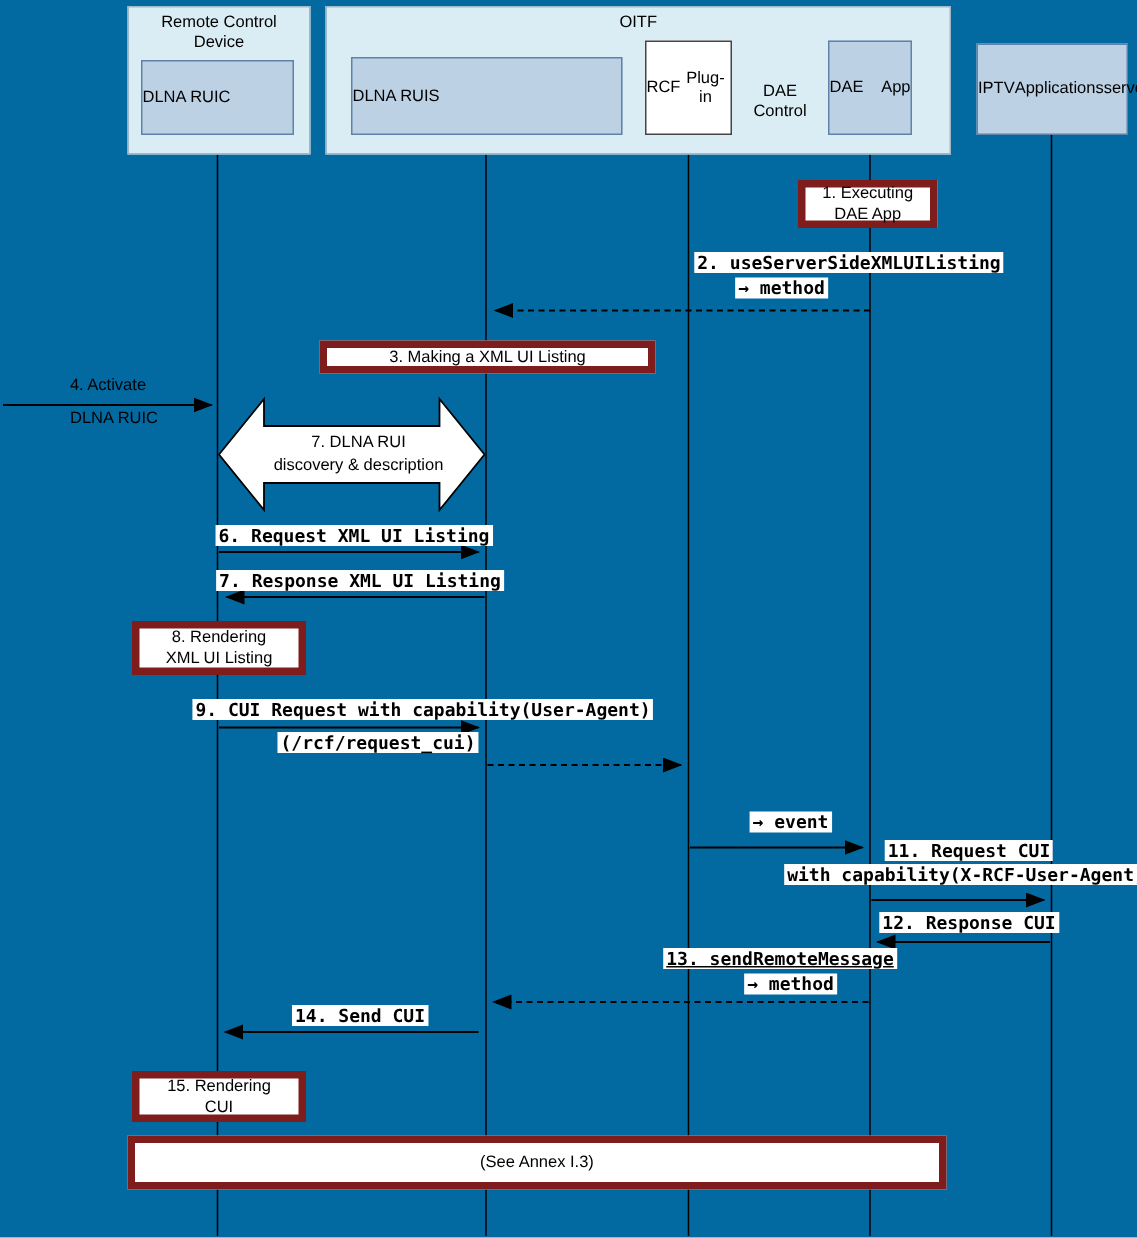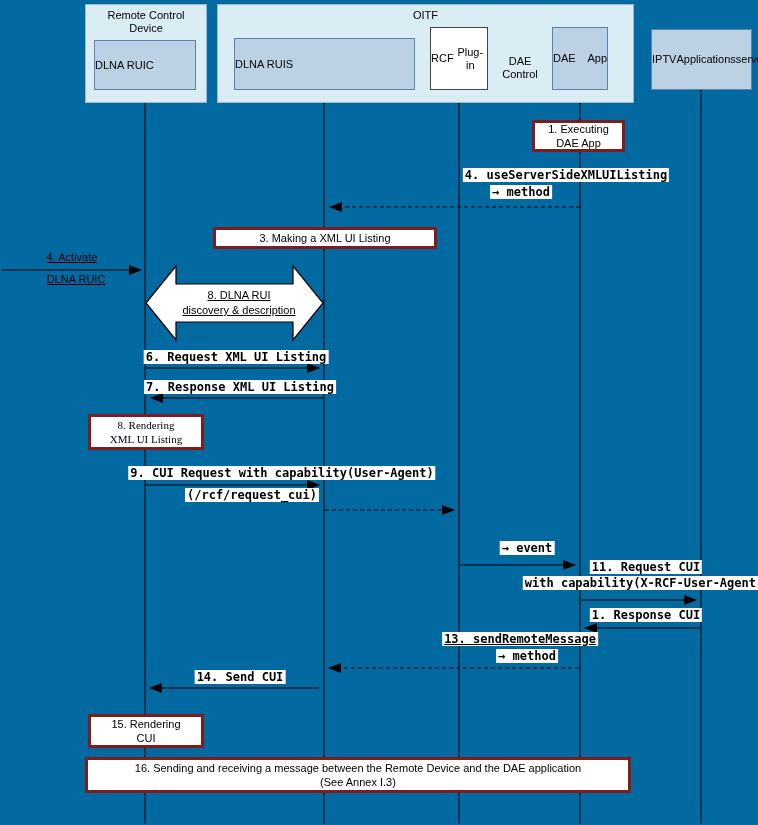--- a/index.html
+++ b/index.html
@@ -22,33 +22,33 @@
     font-size:11px; line-height:13px; text-align:center;
   }
   .node.white { background:#fff; border-color:#444; }
   .plain-label {
     position:absolute; z-index:3;
     display:flex; flex-direction:column; align-items:center; justify-content:center;
     font-size:11px; line-height:13px; text-align:center;
   }
   .note {
     position:absolute; z-index:4;
-    background:#fff; border:3px solid #7f1d1d;
+    background:#fff; border:5px solid #7f1d1d;
     display:flex; flex-direction:column; align-items:center; justify-content:center;
     font-size:11px; line-height:14px; text-align:center;
   }
   .msg {
     position:absolute; z-index:4;
     transform:translateX(-50%);
     white-space:nowrap;
     font-weight:bold; font-size:11px; line-height:14px; letter-spacing:0.4px;
     background:#fff; padding:0 2px;
   }
   .msg.mono { font-family:"DejaVu Sans Mono", monospace; font-size:12px; letter-spacing:0; }
-  .msg.plain { font-weight:normal; background:transparent; letter-spacing:0;text-decoration:underline; }
+  .msg.plain { font-weight:normal; background:transparent; letter-spacing:0; }
 
   .lifeline { stroke:#000; stroke-width:1; }
   .arrow   { stroke:#000; stroke-width:1.2; fill:none; }
   .dash    { stroke-dasharray:4 3; }
   .bigarrow{ fill:#fff; stroke:#000; stroke-width:1.2; }
 </style>
 </head>
 <body>
 
 <div class="canvas">
@@ -120,56 +120,55 @@
 
   <div class="note" style="left:532px; top:120px; width:93px; height:32px;">
     <div>1. Executing</div>
     <div>DAE App</div>
   </div>
 
   <div class="note" style="left:213px; top:227px; width:224px; height:22px;">
     <div>3. Making a XML UI Listing</div>
   </div>
 
-  <div class="note" style="left:88px; top:414px; width:116px; height:36px;font-family:Liberation Serif, serif;">
+  <div class="note" style="left:88px; top:414px; width:116px; height:36px;">
     <div>8. Rendering</div>
     <div>XML UI Listing</div>
   </div>
 
   <div class="note" style="left:88px; top:714px; width:116px; height:34px;">
     <div>15. Rendering</div>
     <div>CUI</div>
   </div>
 
   <div class="note" style="left:85px; top:757px; width:546px; height:36px;">
-    <div>16. Sending and receiving a message between the Remote Device and the DAE application</div>
     <div>(See Annex I.3)</div>
   </div>
 
-  <div class="msg mono" style="left:566px; top:168px;">4. useServerSideXMLUIListing</div>
+  <div class="msg mono" style="left:566px; top:168px;">2. useServerSideXMLUIListing</div>
   <div class="msg mono" style="left:521px; top:185px;">→ method</div>
 
   <div class="msg plain" style="left:72px; top:250px;">4. Activate</div>
   <div class="msg plain" style="left:76px; top:272px;">DLNA RUIC</div>
 
-  <div class="msg plain" style="left:239px; top:288px;">8. DLNA RUI</div>
+  <div class="msg plain" style="left:239px; top:288px;">7. DLNA RUI</div>
   <div class="msg plain" style="left:239px; top:303px;">discovery &amp; description</div>
 
   <div class="msg mono" style="left:236px; top:350px;">6. Request XML UI Listing</div>
 
   <div class="msg mono" style="left:240px; top:380px;">7. Response XML UI Listing</div>
 
   <div class="msg mono" style="left:282px; top:466px;">9. CUI Request with capability(User-Agent)</div>
   <div class="msg mono" style="left:252px; top:488px;">(/rcf/request_cui)</div>
 
   <div class="msg mono" style="left:527px; top:541px;">→ event</div>
 
   <div class="msg mono" style="left:646px; top:560px;">11. Request CUI</div>
   <div class="msg mono" style="left:644px; top:576px;">with capability(X-RCF-User-Agent)</div>
 
-  <div class="msg mono" style="left:646px; top:608px;">1. Response CUI</div>
+  <div class="msg mono" style="left:646px; top:608px;">12. Response CUI</div>
 
   <div class="msg mono" style="left:520px; top:632px;text-decoration:underline;">13. sendRemoteMessage</div>
   <div class="msg mono" style="left:527px; top:649px;">→ method</div>
 
   <div class="msg mono" style="left:240px; top:670px;">14. Send CUI</div>
 
 </div>
 
 </body></html>

